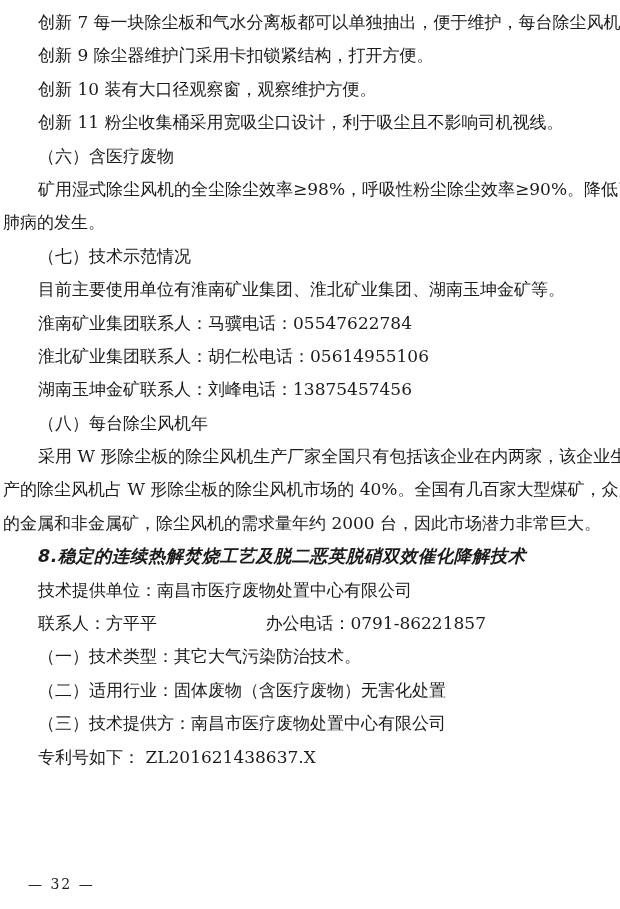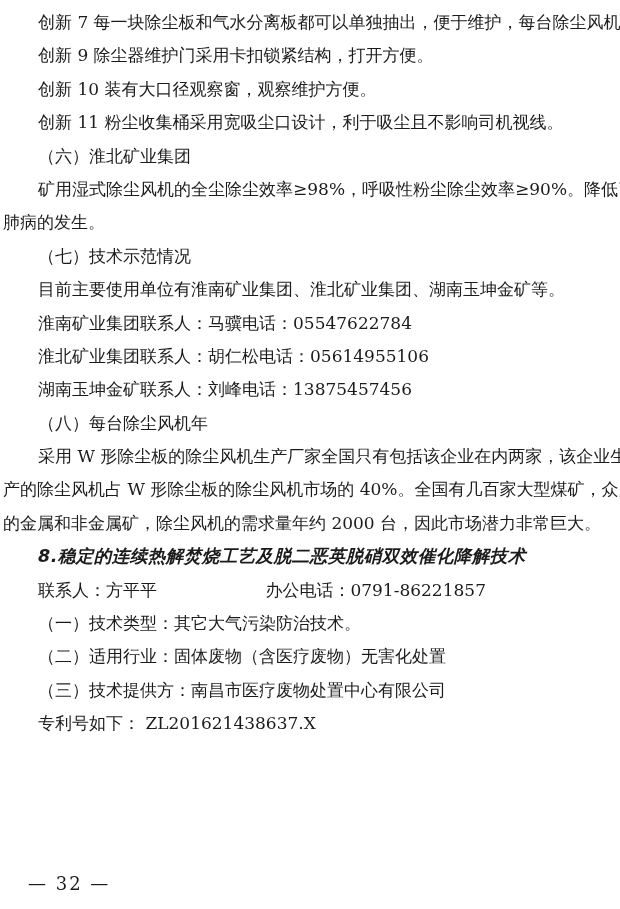--- a/index.html
+++ b/index.html
@@ -41,47 +41,48 @@
   .cols .c1 {
     display: inline-block;
     width: 222px;
   }
   .footer {
     position: absolute;
     left: 28px;
     top: 871px;
     height: 26px;
     line-height: 26px;
-    font-size: 18px;
+    font-size: 14px;
     letter-spacing: 2px;
     font-family: "DejaVu Serif", "Liberation Serif", serif;
     color: #1b1b1b;
   }
 </style>
 </head>
 <body>
 
 <div class="page">
   <div class="ln ind">创新 7 每一块除尘板和气水分离板都可以单独抽出，便于维护，每台除尘风机年</div>
   <div class="ln ind">创新 9 除尘器维护门采用卡扣锁紧结构，打开方便。</div>
   <div class="ln ind">创新 10 装有大口径观察窗，观察维护方便。</div>
   <div class="ln ind">创新 11 粉尘收集桶采用宽吸尘口设计，利于吸尘且不影响司机视线。</div>
-  <div class="ln ind">（六）淮北矿业集团</div>
+  <div class="ln ind">（六）含医疗废物</div>
   <div class="ln ind">矿用湿式除尘风机的全尘除尘效率≥98%，呼吸性粉尘除尘效率≥90%。降低了尘</div>
   <div class="ln">肺病的发生。</div>
   <div class="ln ind">（七）技术示范情况</div>
   <div class="ln ind">目前主要使用单位有淮南矿业集团、淮北矿业集团、湖南玉坤金矿等。</div>
   <div class="ln ind">淮南矿业集团联系人：马骥电话：05547622784</div>
   <div class="ln ind">淮北矿业集团联系人：胡仁松电话：05614955106</div>
   <div class="ln ind">湖南玉坤金矿联系人：刘峰电话：13875457456</div>
   <div class="ln ind">（八）每台除尘风机年</div>
   <div class="ln ind">采用 W 形除尘板的除尘风机生产厂家全国只有包括该企业在内两家，该企业生</div>
   <div class="ln">产的除尘风机占 W 形除尘板的除尘风机市场的 40%。全国有几百家大型煤矿，众多</div>
   <div class="ln">的金属和非金属矿，除尘风机的需求量年约 2000 台，因此市场潜力非常巨大。</div>
   <div class="ln ind b">8.稳定的连续热解焚烧工艺及脱二恶英脱硝双效催化降解技术</div>
+  <div class="ln ind">技术提供单位：南昌市医疗废物处置中心有限公司</div>
   <div class="ln ind cols">
     <span class="c1">联系人：方平平</span>
     <span class="c2">办公电话：0791-86221857</span>
   </div>
   <div class="ln ind">（一）技术类型：其它大气污染防治技术。</div>
   <div class="ln ind">（二）适用行业：固体废物（含医疗废物）无害化处置</div>
   <div class="ln ind">（三）技术提供方：南昌市医疗废物处置中心有限公司</div>
   <div class="ln ind">专利号如下： ZL201621438637.X</div>
 </div>
 

